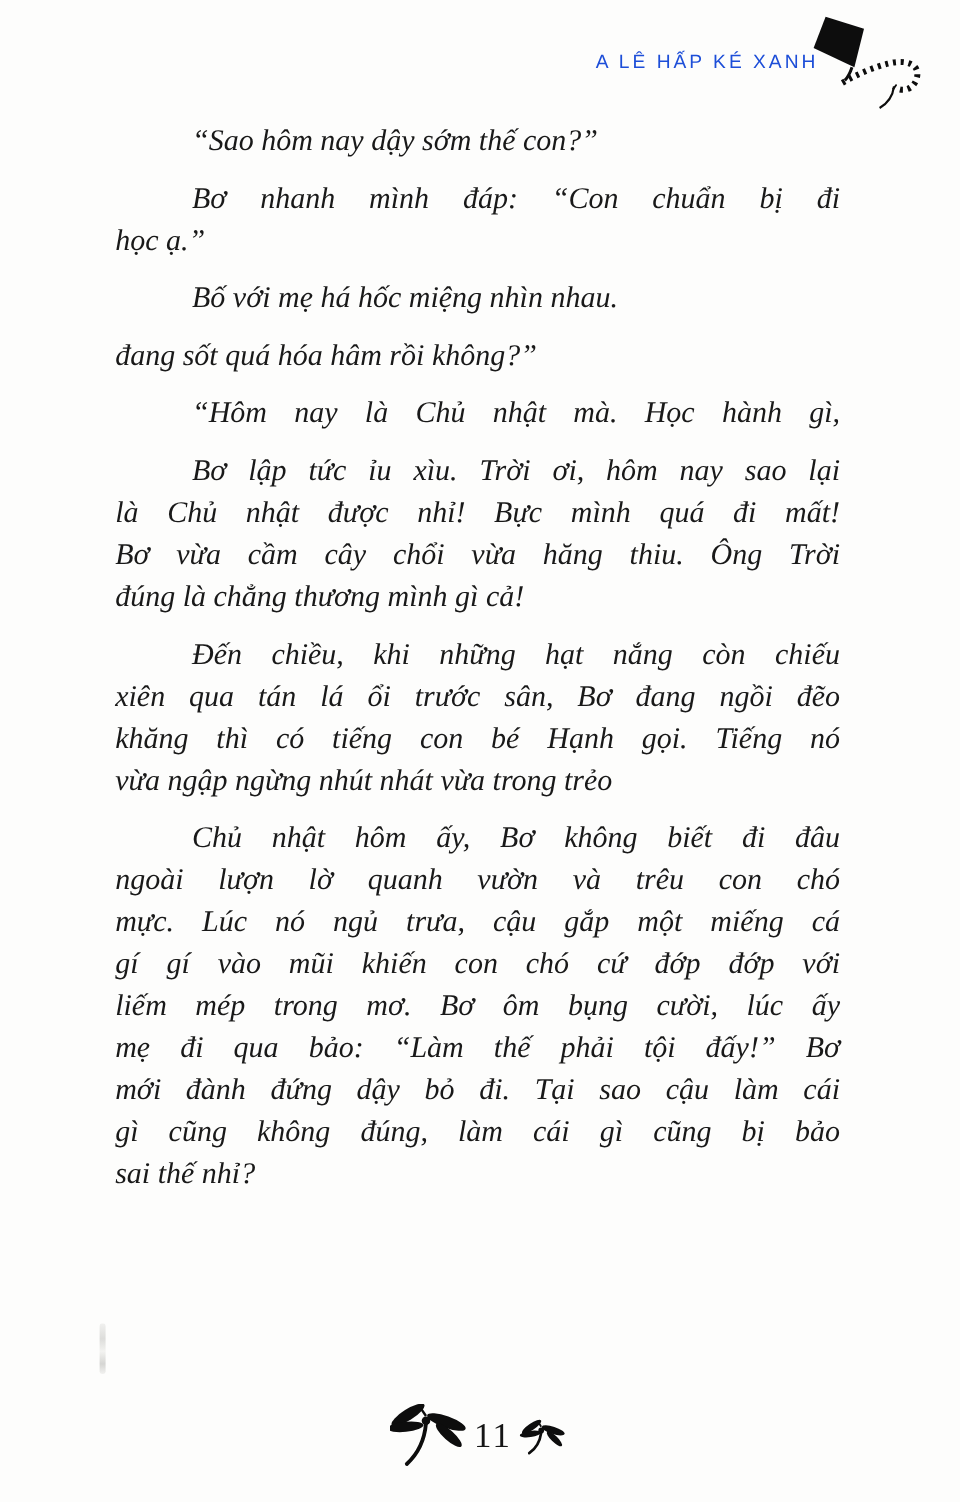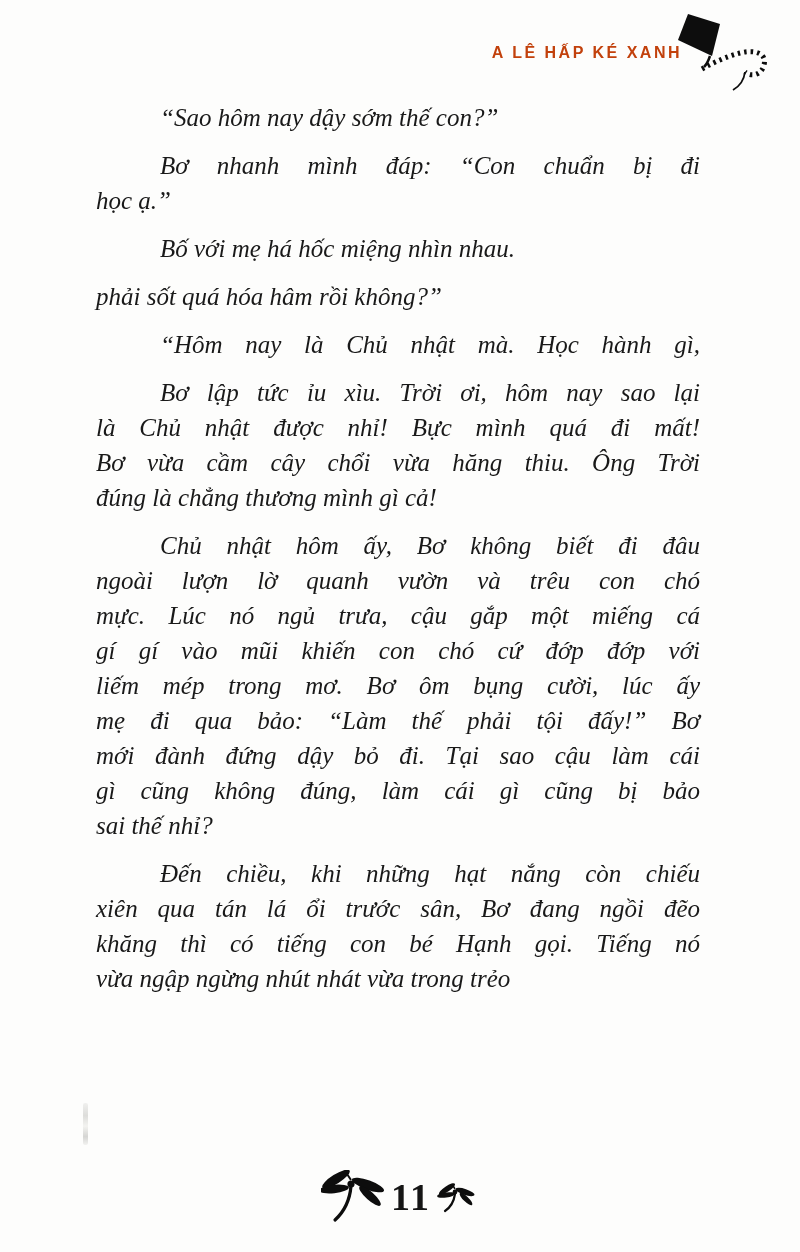--- a/index.html
+++ b/index.html
@@ -15,24 +15,24 @@
     color:#191919;
     overflow:hidden;
   }
 
   
   .header-title {
     position:absolute;
     top:44px; left:0; right:118px;
     text-align:right;
     font-family:"Liberation Sans", sans-serif;
-    font-weight:bold;
+    font-weight:normal;
     font-size:16px;
     letter-spacing:2.5px;
-    color:#c2410c;
+    color:#1d4ed8;
     white-space:nowrap;
   }
   .kite {
     position:absolute;
     top:12px; right:26px;
     width:100px; height:86px;
   }
 
   
   .page-body {
@@ -70,25 +70,24 @@
     top:1170px; left:0;
     width:800px;
     display:flex;
     align-items:center;
     justify-content:center;
     gap:4px;
   }
   .dragonfly-large { width:72px; height:54px; margin-right:-6px; }
   .dragonfly-small { width:42px; height:32px; margin-left:2px; margin-top:2px; }
   .page-number {
-    font-size:38px;
+    font-size:29px;
     letter-spacing:2px;
     color:#151515;
     line-height:1;
-    font-weight:bold;
   }
 </style>
 </head>
 <body>
 
 <div class="page">
 
   <div class="header-title">A LÊ HẤP KÉ XANH</div>
 
   <svg class="kite" viewBox="0 0 100 86" xmlns="http://www.w3.org/2000/svg">
@@ -103,47 +102,47 @@
         <div class="line first last">“Sao hôm nay dậy sớm thế con?”</div>
       </div>
       <div class="para">
         <div class="line first">Bơ nhanh mình đáp: “Con chuẩn bị đi</div>
         <div class="line last">học ạ.”</div>
       </div>
       <div class="para">
         <div class="line first last">Bố với mẹ há hốc miệng nhìn nhau.</div>
       </div>
       <div class="para">
-        <div class="line last">phải sốt quá hóa hâm rồi không?”</div>
+        <div class="line last">đang sốt quá hóa hâm rồi không?”</div>
       </div>
       <div class="para">
         <div class="line first">“Hôm nay là Chủ nhật mà. Học hành gì,</div>
       </div>
       <div class="para">
         <div class="line first">Bơ lập tức ỉu xìu. Trời ơi, hôm nay sao lại</div>
         <div class="line">là Chủ nhật được nhỉ! Bực mình quá đi mất!</div>
         <div class="line">Bơ vừa cầm cây chổi vừa hăng thiu. Ông Trời</div>
         <div class="line last">đúng là chẳng thương mình gì cả!</div>
       </div>
       <div class="para">
+        <div class="line first">Đến chiều, khi những hạt nắng còn chiếu</div>
+        <div class="line">xiên qua tán lá ổi trước sân, Bơ đang ngồi đẽo</div>
+        <div class="line">khăng thì có tiếng con bé Hạnh gọi. Tiếng nó</div>
+        <div class="line last">vừa ngập ngừng nhút nhát vừa trong trẻo</div>
+      </div>
+      <div class="para">
         <div class="line first">Chủ nhật hôm ấy, Bơ không biết đi đâu</div>
         <div class="line">ngoài lượn lờ quanh vườn và trêu con chó</div>
         <div class="line">mực. Lúc nó ngủ trưa, cậu gắp một miếng cá</div>
         <div class="line">gí gí vào mũi khiến con chó cứ đớp đớp với</div>
         <div class="line">liếm mép trong mơ. Bơ ôm bụng cười, lúc ấy</div>
         <div class="line">mẹ đi qua bảo: “Làm thế phải tội đấy!” Bơ</div>
         <div class="line">mới đành đứng dậy bỏ đi. Tại sao cậu làm cái</div>
         <div class="line">gì cũng không đúng, làm cái gì cũng bị bảo</div>
         <div class="line last">sai thế nhỉ?</div>
-      </div>
-      <div class="para">
-        <div class="line first">Đến chiều, khi những hạt nắng còn chiếu</div>
-        <div class="line">xiên qua tán lá ổi trước sân, Bơ đang ngồi đẽo</div>
-        <div class="line">khăng thì có tiếng con bé Hạnh gọi. Tiếng nó</div>
-        <div class="line last">vừa ngập ngừng nhút nhát vừa trong trẻo</div>
       </div>
     </div>
 
   <div class="scan-artifact"></div>
 
   <div class="footer">
     <svg class="dragonfly-large" viewBox="0 0 72 54" xmlns="http://www.w3.org/2000/svg">
       <g fill="#0d0d0d">
         <ellipse cx="15" cy="9" rx="16" ry="4.6" transform="rotate(-32 15 9)"></ellipse>
         <ellipse cx="13" cy="19" rx="15" ry="4.2" transform="rotate(-6 13 19)"></ellipse>

